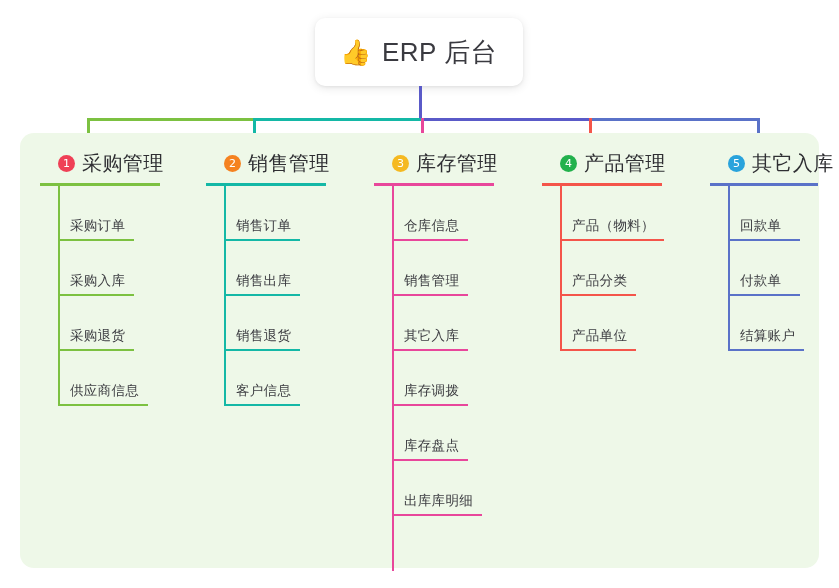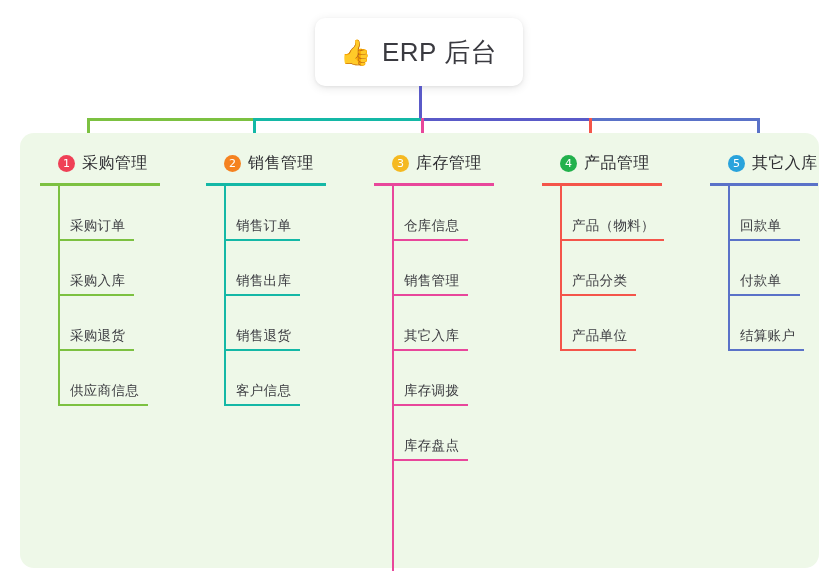--- a/index.html
+++ b/index.html
@@ -48,21 +48,21 @@
     display: flex; align-items: center; gap: 7px;
     height: 30px; padding-left: 18px;
   }
   .badge {
     width: 17px; height: 17px; border-radius: 50%;
     color: #fff; font-size: 11px; line-height: 17px;
     text-align: center; flex: none;
     font-family: "DejaVu Sans", sans-serif;
   }
   .col-title {
-    font-size: 16px; color: #2f2f33; white-space: nowrap;
+    font-size: 20px; color: #2f2f33; white-space: nowrap;
     letter-spacing: 0.4px;
   }
   .head-rule { height: 3px; margin-top: 5px; }
 
   
   .col-body { position: relative; padding-left: 18px; text-align: center; }
   .spine { position: absolute; left: 18px; top: 0; width: 2px; }
   .item {
     position: relative;
     height: 55px;
@@ -175,20 +175,24 @@
             <div class="item-rule" style="background: rgb(232, 71, 155); width: 74px;"></div>
           </div>
           <div class="item">
             <span class="item-label">库存调拨</span>
             <div class="item-rule" style="background: rgb(232, 71, 155); width: 74px;"></div>
           </div>
           <div class="item">
             <span class="item-label">库存盘点</span>
             <div class="item-rule" style="background: rgb(232, 71, 155); width: 74px;"></div>
           </div>
+          <div class="item">
+            <span class="item-label">出库库明细</span>
+            <div class="item-rule" style="background: rgb(232, 71, 155); width: 88px;"></div>
+          </div>
         </div>
       </div>
       <div class="col" style="left: 542px; top: 148px; width: 150px;">
         <div class="col-head">
           <span class="badge" style="background: rgb(34, 177, 76);">4</span>
           <span class="col-title">产品管理</span>
         </div>
         <div class="head-rule" style="background: rgb(244, 85, 74); width: 120px;"></div>
         <div class="col-body">
           <div class="spine" style="background: rgb(244, 85, 74); height: 165px;"></div>

